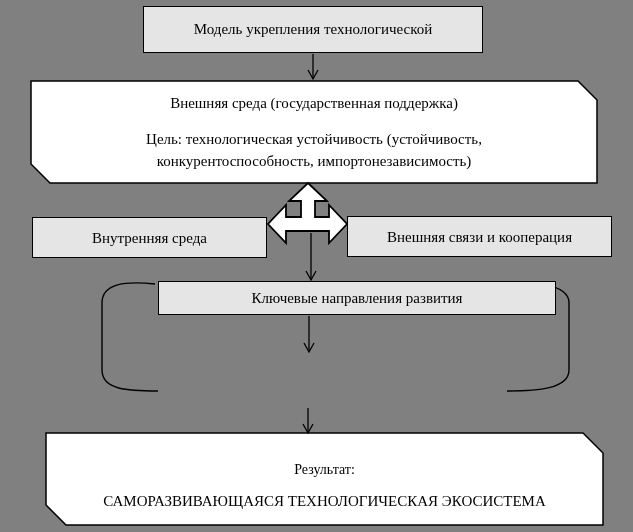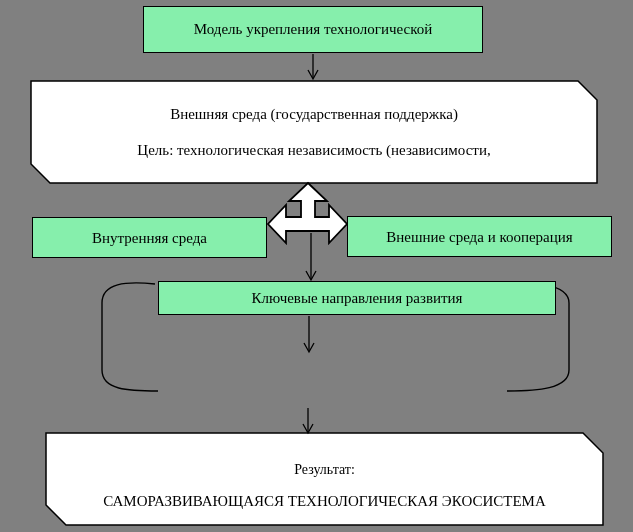--- a/index.html
+++ b/index.html
@@ -3,21 +3,21 @@
 <meta charset="utf-8">
 <style>
   html,body { margin:0; padding:0; background:#9a9a9a; }
   .canvas {
     position:relative; width:633px; height:532px; overflow:hidden;
     background:#808080;
     font-family:"Liberation Serif","DejaVu Serif",serif; color:#000;
   }
   .layer { position:absolute; left:0; top:0; }
   .box {
-    position:absolute; background:#86efac; border:1px solid #000;
+    position:absolute; background:#e5e5e5; border:1px solid #000;
     box-sizing:border-box; display:flex; flex-direction:column;
     align-items:center; justify-content:center; text-align:center;
     font-size:15px; line-height:20px;
   }
   .box span { display:block; }
   .overlay-text {
     position:absolute; box-sizing:border-box; display:flex; flex-direction:column;
     align-items:center; text-align:center; background:transparent; border:none;
   }
   #box-model   { left:143px; top:6px;  width:340px; height:47px; border-width:1.5px; line-height:21px; }
@@ -70,29 +70,30 @@
     <path d="M 155 284 C 126 281 102 283 102 303 L 102 370 C 102 390 128 391 158 391" fill="none" stroke="#000" stroke-width="1.4"></path>
     <path d="M 500 284 C 530 281 569 283 569 303 L 569 370 C 569 389 537 391 507 391" fill="none" stroke="#000" stroke-width="1.4"></path>
   </svg>
 
   <div class="box" id="box-model">
     <span>Модель укрепления технологической</span>
   </div>
 
   <div class="overlay-text" id="text-environment">
     <span class="para-gap">Внешняя среда (государственная поддержка)</span>
-    <span>Цель: технологическая независимость (независимости,</span>
+    <span>Цель: технологическая устойчивость (устойчивость,</span>
+    <span>конкурентоспособность, импортонезависимость)</span>
   </div>
 
   <div class="box" id="box-internal">
     <span>Внутренняя среда</span>
   </div>
 
   <div class="box" id="box-external">
-    <span>Внешние среда и кооперация</span>
+    <span>Внешняя связи и кооперация</span>
   </div>
 
   <div class="box" id="box-directions">
     <span>Ключевые направления развития</span>
   </div>
 
 
   <div class="overlay-text" id="text-result">
     <span class="result-label">Результат:</span>
     <span class="result-caps">САМОРАЗВИВАЮЩАЯСЯ ТЕХНОЛОГИЧЕСКАЯ ЭКОСИСТЕМА</span>

